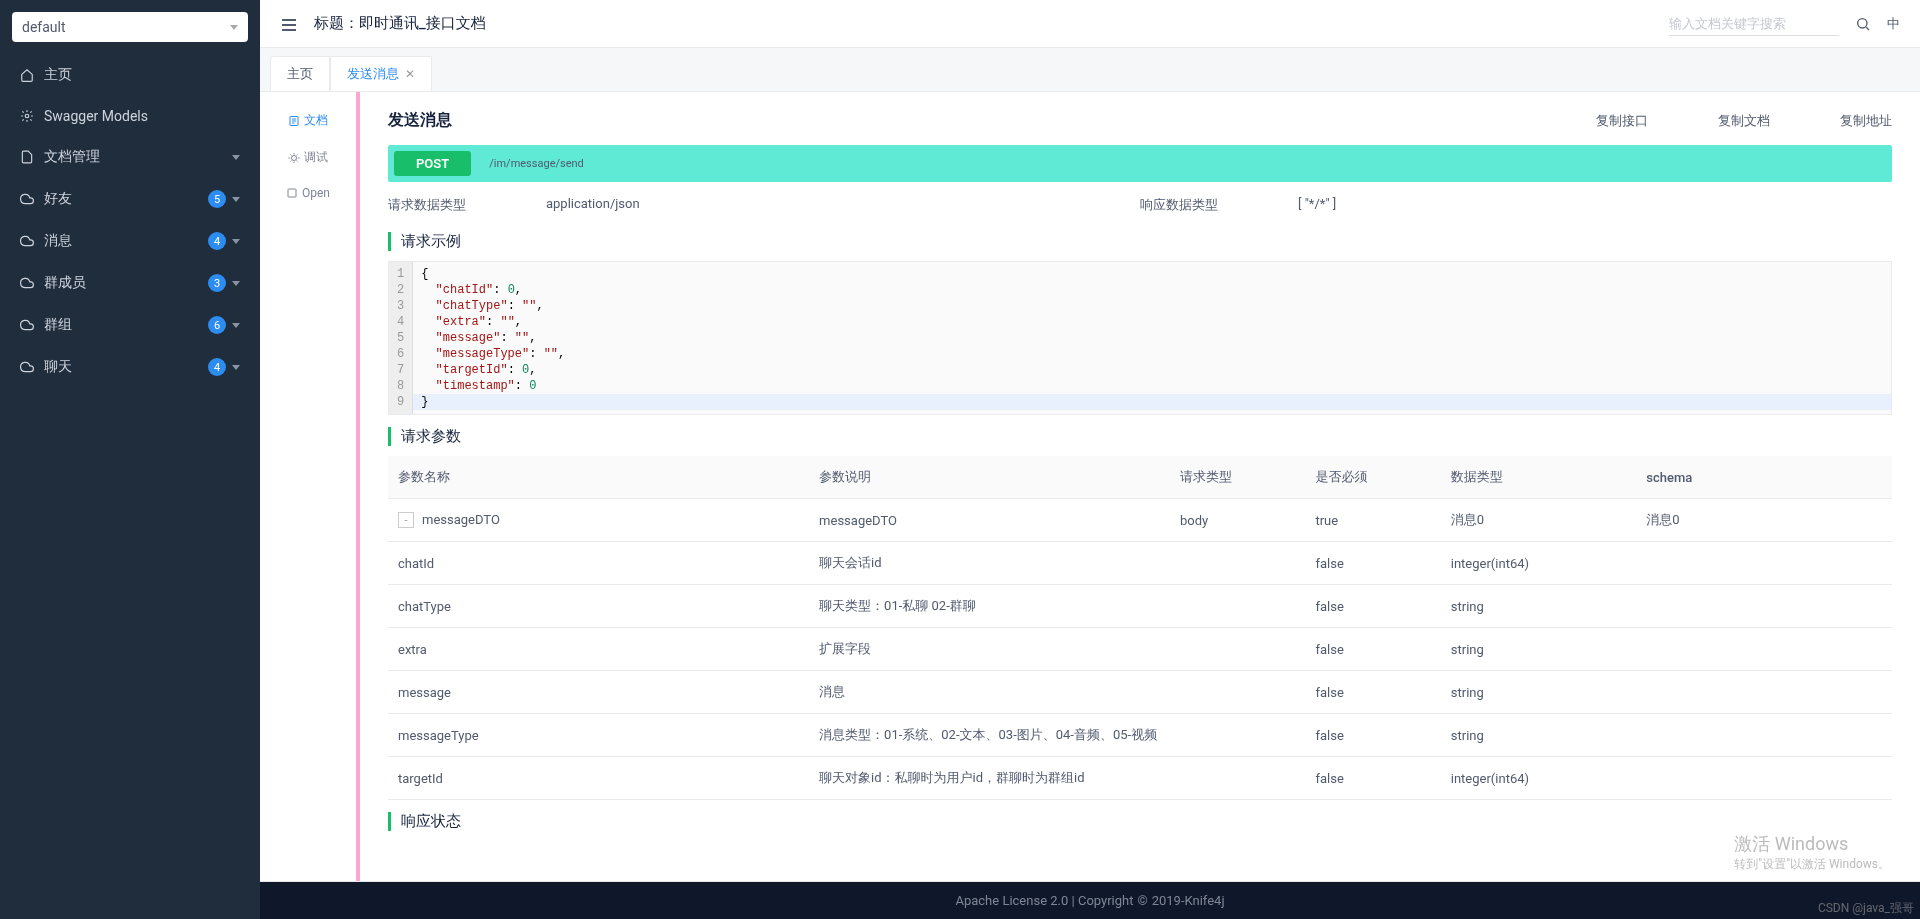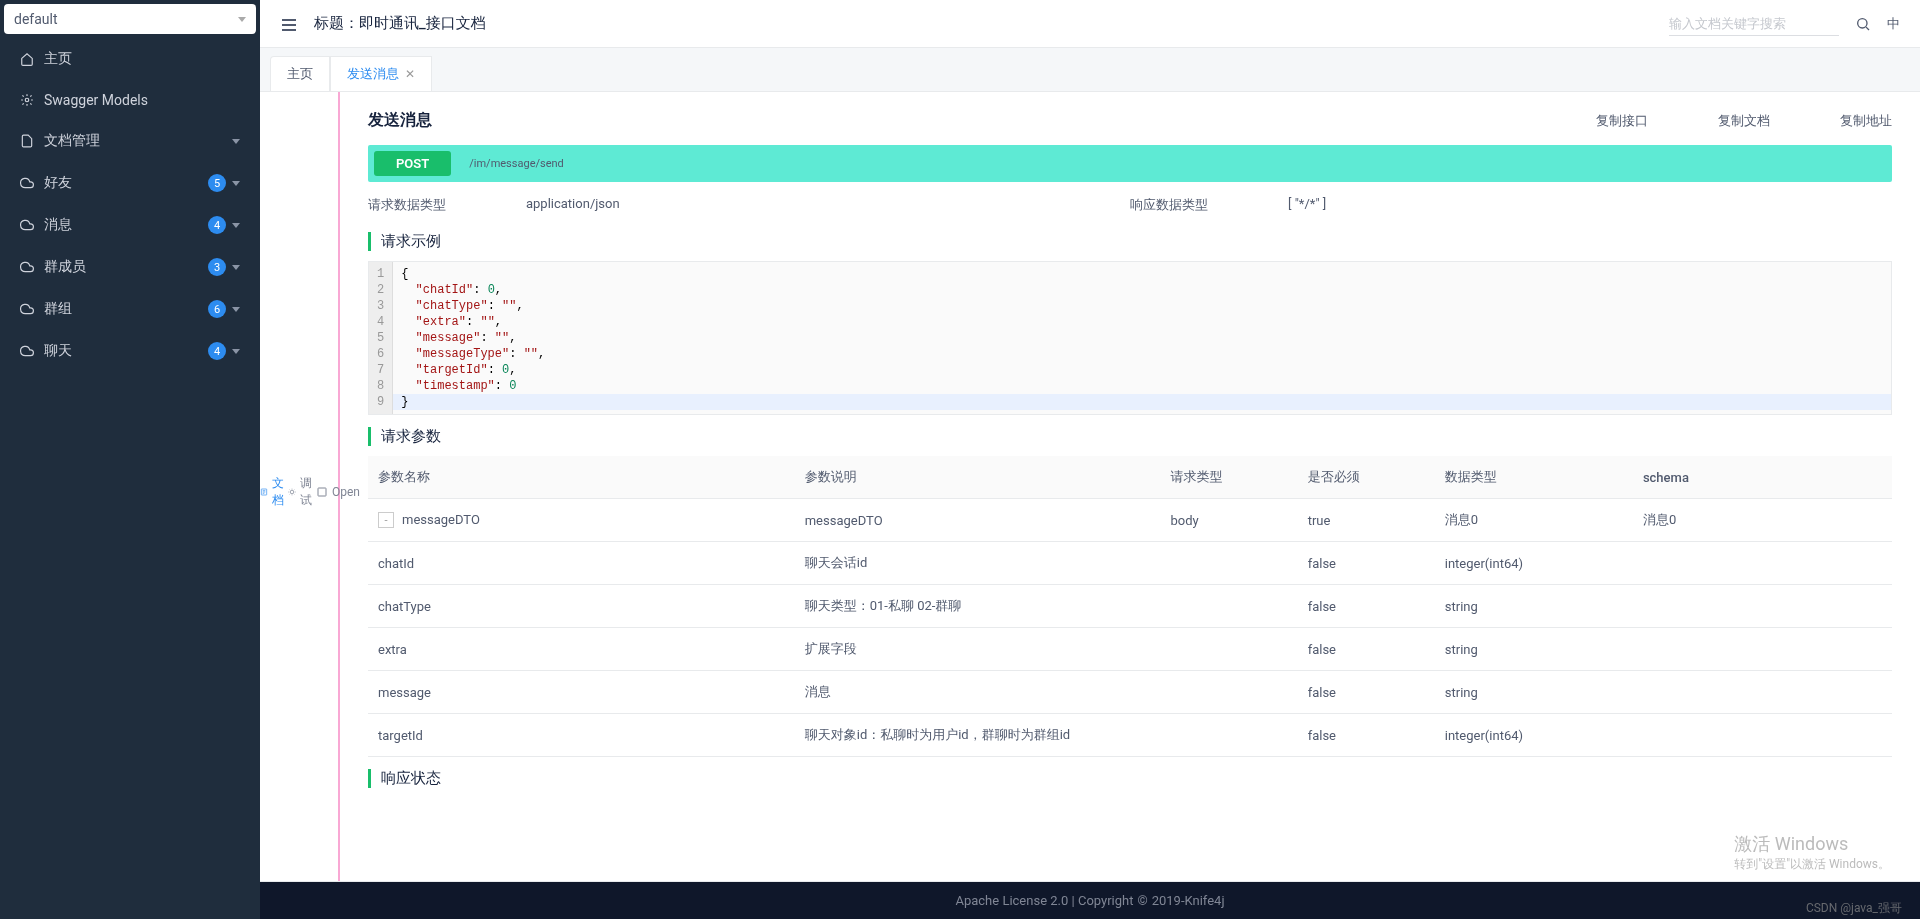--- a/index.html
+++ b/index.html
@@ -1,20 +1,20 @@
 <!DOCTYPE html>
 <html><head>
 <meta charset="utf-8">
 <style>
 * { margin: 0; padding: 0; box-sizing: border-box; }
 body { font-family: -apple-system, BlinkMacSystemFont, "Segoe UI", Roboto, "Helvetica Neue", Arial, sans-serif; font-size: 14px; color: #515a6e; background: #f5f7f9; overflow: hidden; }
 .app { display: flex; height: 919px; width: 1920px; position: relative; }
 
 .sidebar { width: 260px; background: #1f2d3d; color: #cfd3dc; display: flex; flex-direction: column; }
-.sidebar-top { padding: 4px; }
+.sidebar-top { padding: 12px; }
 .project-select { width: 100%; height: 30px; background: #fff; border-radius: 4px; display: flex; align-items: center; padding: 0 10px; justify-content: space-between; color: #515a6e; cursor: pointer; }
 .caret-down { width: 0; height: 0; border-left: 4px solid transparent; border-right: 4px solid transparent; border-top: 5px solid #aaa; }
 .menu { list-style: none; }
 .menu-item { display: flex; align-items: center; padding: 12px 20px; cursor: pointer; color: #cfd3dc; justify-content: space-between; }
 .menu-left { display: flex; align-items: center; gap: 10px; }
 .menu-right { display: flex; align-items: center; gap: 6px; }
 .badge { display: inline-flex; align-items: center; justify-content: center; min-width: 18px; height: 18px; border-radius: 9px; background: #2d8cf0; color: #fff; font-size: 11px; padding: 0 5px; }
 .chevron { width: 0; height: 0; border-left: 4px solid transparent; border-right: 4px solid transparent; border-top: 5px solid #8a94a6; }
 .icn { width: 14px; height: 14px; display: inline-block; }
 
@@ -25,21 +25,21 @@
 .search-box { display: flex; align-items: center; border-bottom: 1px solid #dcdee2; width: 170px; padding: 4px 0; }
 .search-box input { border: none; outline: none; font-size: 13px; flex: 1; color: #333; }
 .search-box input::placeholder { color: #c5c8ce; }
 .lang { font-size: 13px; color: #515a6e; cursor: pointer; }
 .tabbar { background: #f5f7f9; padding: 8px 10px 0 10px; display: flex; gap: 0; }
 .tab { background: #fff; border: 1px solid #e8eaec; border-bottom: none; padding: 8px 16px; font-size: 13px; cursor: pointer; display: flex; align-items: center; gap: 6px; position: relative; }
 .tab:first-child { border-top-left-radius: 4px; }
 .tab.active { color: #2d8cf0; }
 .tab-close { font-size: 12px; color: #999; }
 .content-wrap { display: flex; flex: 1; background: #fff; border-top: 1px solid #e8eaec; min-height: 0; }
-.inner-side { width: 80px; border-right: 2px solid #f9a8d4; display: flex; flex-direction: row; padding-top: 10px; }
+.inner-side { width: 100px; border-right: 4px solid #f9a8d4; display: flex; flex-direction: column; padding-top: 10px; }
 .inner-side-item { display: flex; flex-direction: row; align-items: center; justify-content: center; gap: 4px; padding: 10px 0; cursor: pointer; color: #808695; font-size: 12px; }
 .inner-side-item.active { color: #2d8cf0; }
 .doc-body { flex: 1; overflow-y: auto; padding: 18px 28px 0 28px; min-width: 0; }
 .doc-header { display: flex; align-items: center; justify-content: space-between; margin-bottom: 14px; }
 .doc-title { font-size: 16px; font-weight: 600; color: #17233d; }
 .doc-actions { display: flex; gap: 70px; }
 .doc-action { font-size: 13px; color: #515a6e; cursor: pointer; }
 .method-row { background: #5eead4; display: flex; align-items: center; padding: 6px 6px; border-radius: 2px; margin-bottom: 14px; }
 .method-badge { background: #19be6b; color: #fff; font-weight: 600; padding: 5px 22px; border-radius: 3px; font-size: 13px; }
 .method-path { margin-left: 18px; color: #515a6e; font-size: 11px; }
@@ -61,21 +61,21 @@
 table.params { width: 100%; border-collapse: collapse; font-size: 13px; }
 table.params th { text-align: left; font-weight: 500; color: #515a6e; border-bottom: 1px solid #e8eaec; padding: 12px 10px; background: #fafafa; }
 table.params td { border-bottom: 1px solid #e8eaec; padding: 12px 10px; color: #515a6e; vertical-align: middle; }
 .expand-btn { display: inline-flex; width: 16px; height: 16px; border: 1px solid #ccc; align-items: center; justify-content: center; font-size: 11px; margin-right: 8px; cursor: pointer; color: #999; }
 .indent { padding-left: 36px; }
 .blue { color: #2d8cf0; }
 .red { color: #ed4014; }
 .footer { height: 38px; display: flex; align-items: center; justify-content: center; font-size: 13px; color: #808695; background: #0f172a; border-top: 1px solid #e8eaec; gap: 4px; }
 .watermark { position: absolute; right: 30px; bottom: 46px; text-align: left; color: rgba(120,120,120,0.5); font-size: 18px; pointer-events: none; }
 .watermark .sub { font-size: 12px; }
-.csdn-mark { position: absolute; right: 18px; bottom: 2px; font-size: 12px; color: rgba(140,140,140,0.7); pointer-events: none; }
+.csdn-mark { position: absolute; right: 6px; bottom: 2px; font-size: 12px; color: rgba(140,140,140,0.7); pointer-events: none; }
 .collapse-icon { display: inline-block; width: 18px; height: 14px; position: relative; cursor: pointer; }
 .collapse-icon::before, .collapse-icon::after { content: ""; position: absolute; background: #515a6e; }
 .collapse-icon::before { width: 14px; height: 2px; top: 2px; left: 2px; box-shadow: 0 5px 0 #515a6e, 0 10px 0 #515a6e; }
 .search-icon-top { cursor: pointer; }
 </style>
 </head>
 <body>
 
 <div class="app">
 
@@ -329,20 +329,28 @@
               </tr>
               <tr>
                 <td class="indent">message</td>
                 <td>消息</td>
                 <td></td>
                 <td>false</td>
                 <td>string</td>
                 <td></td>
               </tr>
               <tr>
+                <td class="indent">messageType</td>
+                <td>消息类型：01-系统、02-文本、03-图片、04-音频、05-视频</td>
+                <td></td>
+                <td>false</td>
+                <td>string</td>
+                <td></td>
+              </tr>
+              <tr>
                 <td class="indent">targetId</td>
                 <td>聊天对象id：私聊时为用户id，群聊时为群组id</td>
                 <td></td>
                 <td>false</td>
                 <td>integer(int64)</td>
                 <td></td>
               </tr>
             </tbody>
         </table>
 

